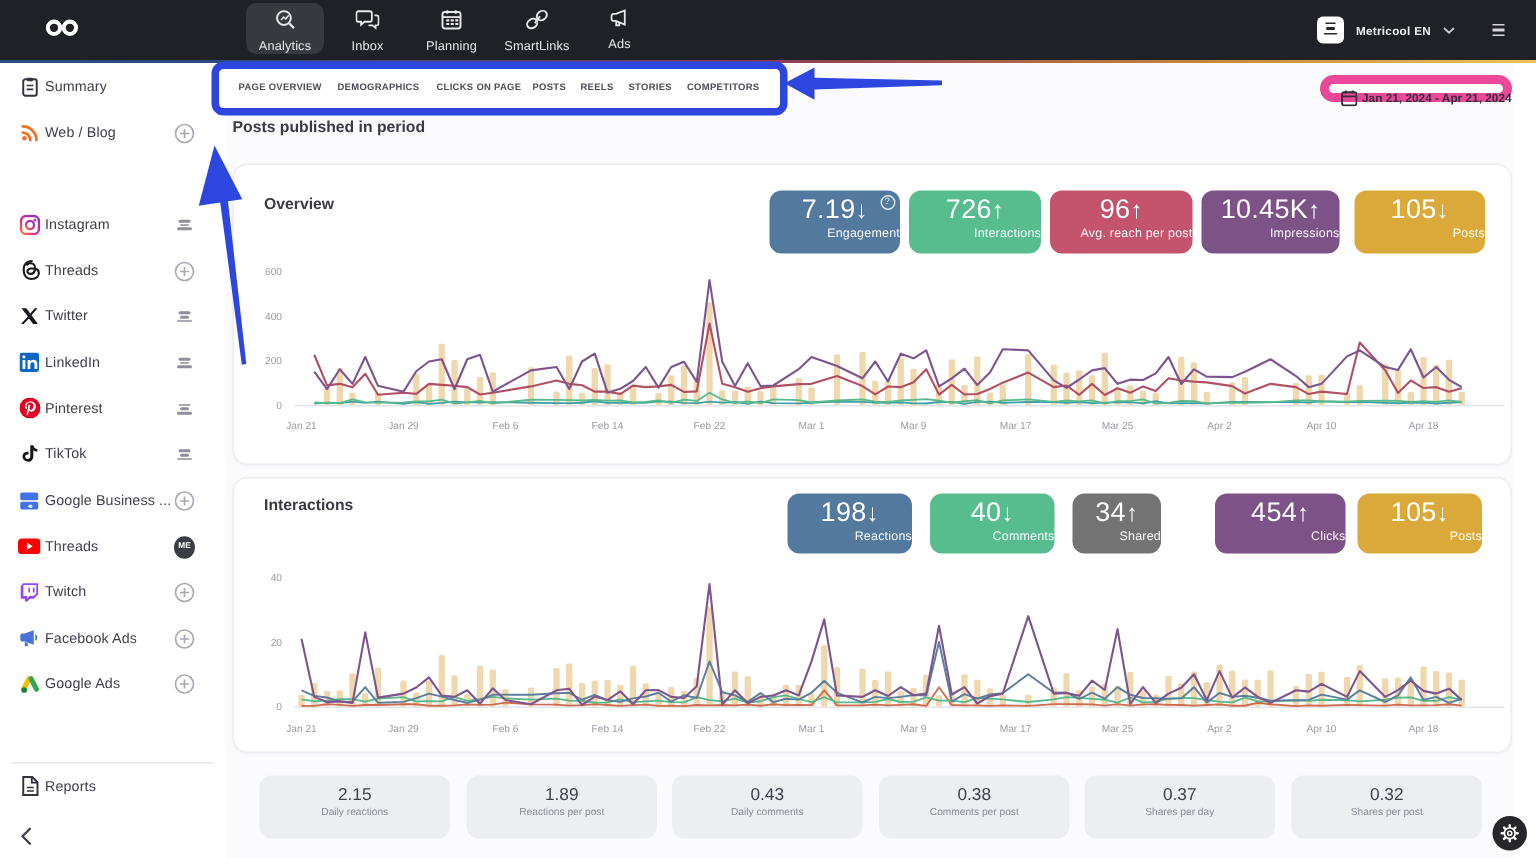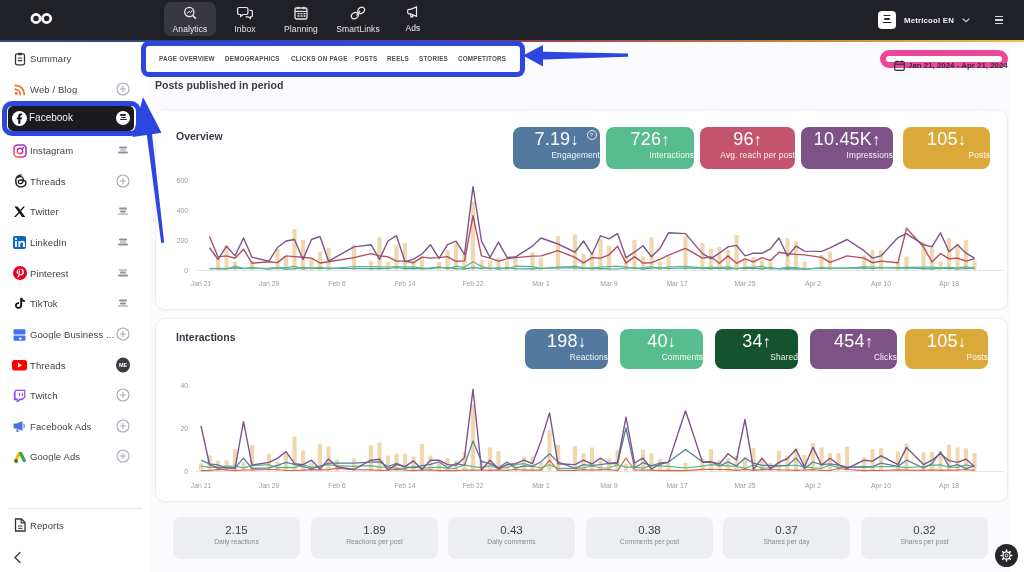--- a/index.html
+++ b/index.html
@@ -139,34 +139,20 @@
           <circle cx="3.3" cy="11.2" r="1.5" fill="#f07022"></circle>
         </svg></span>
       <span class="slab">Web / Blog</span>
       <span class="rright">
         <svg width="14" height="14" viewBox="0 0 14 14">
           <circle cx="7" cy="7" r="6" fill="none" stroke="#a9a9b4" stroke-width="1.1"></circle>
           <path d="M7 4v6M4 7h6" stroke="#a9a9b4" stroke-width="1.1"></path>
         </svg>
       </span>
     </div>
-<div class="fbwrap">
-      <div class="fbrow">
-<span class="fbic"><svg width="15" height="15" viewBox="0 0 15 15">
-            <circle cx="7.5" cy="7.5" r="7.5" fill="#fff"></circle>
-            <path d="M8.4 12.7V8.3h1.5l.3-1.8H8.4V5.3c0-.5.3-1 1-1h.9V2.7s-.8-.14-1.5-.14c-1.6 0-2.6 1-2.6 2.6v1.27H4.8v1.8h1.4v4.4z" fill="#16161a"></path>
-          </svg></span>
-<span class="fbtxt">Facebook</span>
-<span class="fbmc">
-          <i style="width:6px"></i>
-          <i style="width:5px"></i>
-          <i style="width:7px"></i>
-        </span>
-</div>
-    </div>
 <div class="srow" style="top:94.9px">
       <span class="sic"><svg width="14" height="14" viewBox="0 0 14 14">
           <defs>
             <linearGradient id="ig" x1="0" y1="1" x2="1" y2="0">
               <stop offset="0" stop-color="#f77737"></stop>
               <stop offset="0.45" stop-color="#d6249f"></stop>
               <stop offset="1" stop-color="#7a3bc9"></stop>
             </linearGradient>
           </defs>
           <rect x="1" y="1" width="12" height="12" rx="3.4" fill="none" stroke="url(#ig)" stroke-width="1.6"></rect>
@@ -376,21 +362,21 @@
     <div class="chipl">Posts</div>
   </div>
 <div class="chip" style="left:525px;top:329px;width:83px;height:40px;background:#53799f">
 <div class="chipv">198<span class="arr">↓</span></div>
     <div class="chipl">Reactions</div>
   </div>
 <div class="chip" style="left:620px;top:329px;width:83px;height:40px;background:#57bd8f">
 <div class="chipv">40<span class="arr">↓</span></div>
     <div class="chipl">Comments</div>
   </div>
-<div class="chip" style="left:715px;top:329px;width:83px;height:40px;background:#14532d">
+<div class="chip" style="left:715px;top:329px;width:59px;height:40px;background:#737373">
 <div class="chipv">34<span class="arr">↑</span></div>
     <div class="chipl">Shared</div>
   </div>
 <div class="chip" style="left:810px;top:329px;width:87px;height:40px;background:#7c5287">
 <div class="chipv">454<span class="arr">↑</span></div>
     <div class="chipl">Clicks</div>
   </div>
 <div class="chip" style="left:905px;top:329px;width:83px;height:40px;background:#dba939">
 <div class="chipv">105<span class="arr">↓</span></div>
     <div class="chipl">Posts</div>

